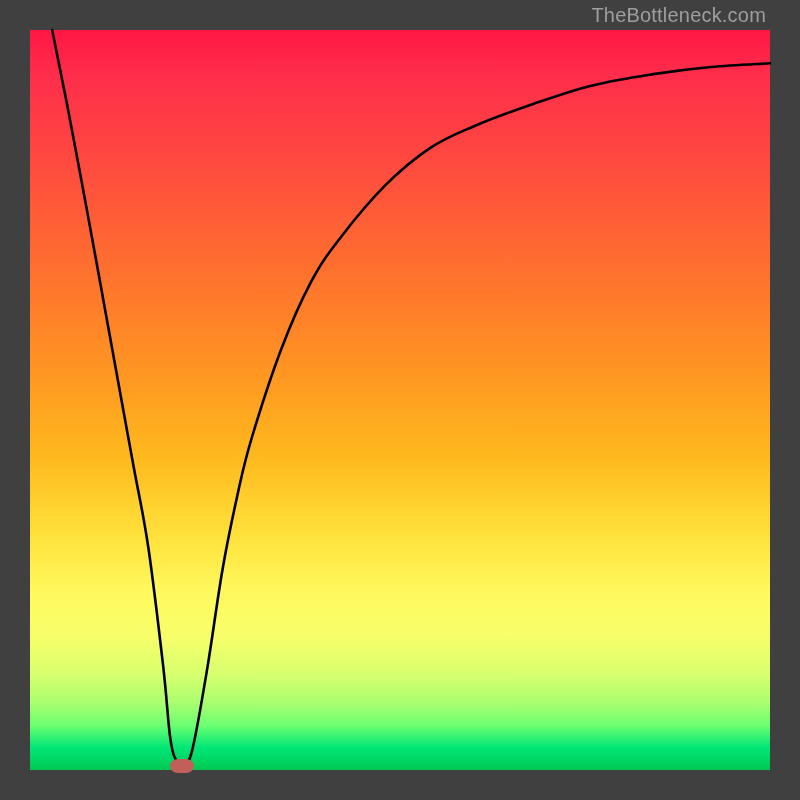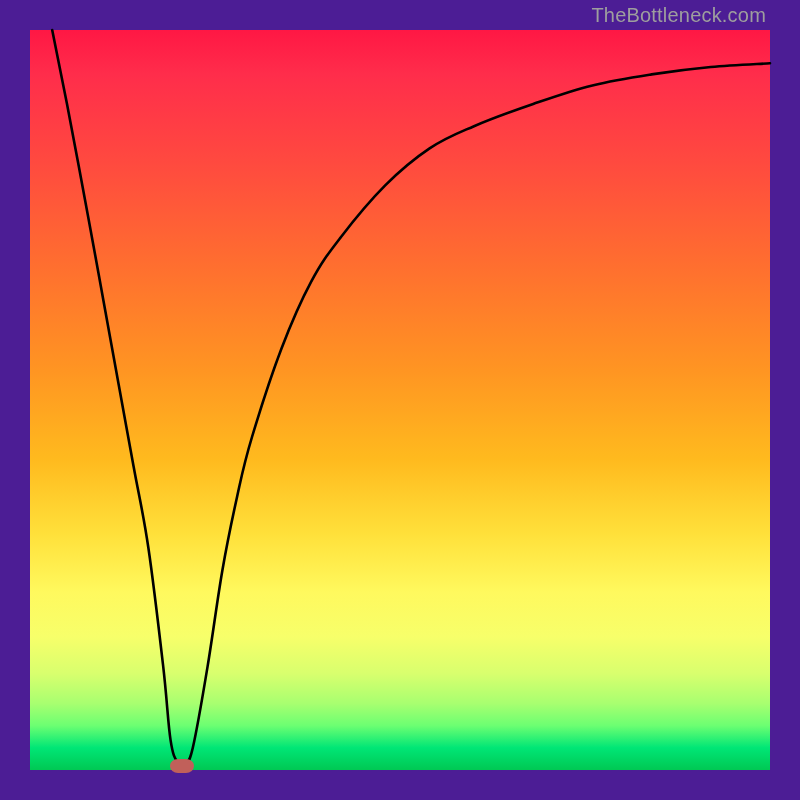--- a/index.html
+++ b/index.html
@@ -8,21 +8,21 @@
     width: 800px;
     height: 800px;
     background: #000;
     overflow: hidden;
     font-family: Arial, Helvetica, sans-serif;
   }
   .frame {
     position: relative;
     width: 800px;
     height: 800px;
-    background: #4c1d95;
+    background: #404040;
     text-align: center;
   }
   .plot-area {
     position: absolute;
     left: 30px;
     top: 30px;
     width: 740px;
     height: 740px;
     
     background: linear-gradient(to bottom,

